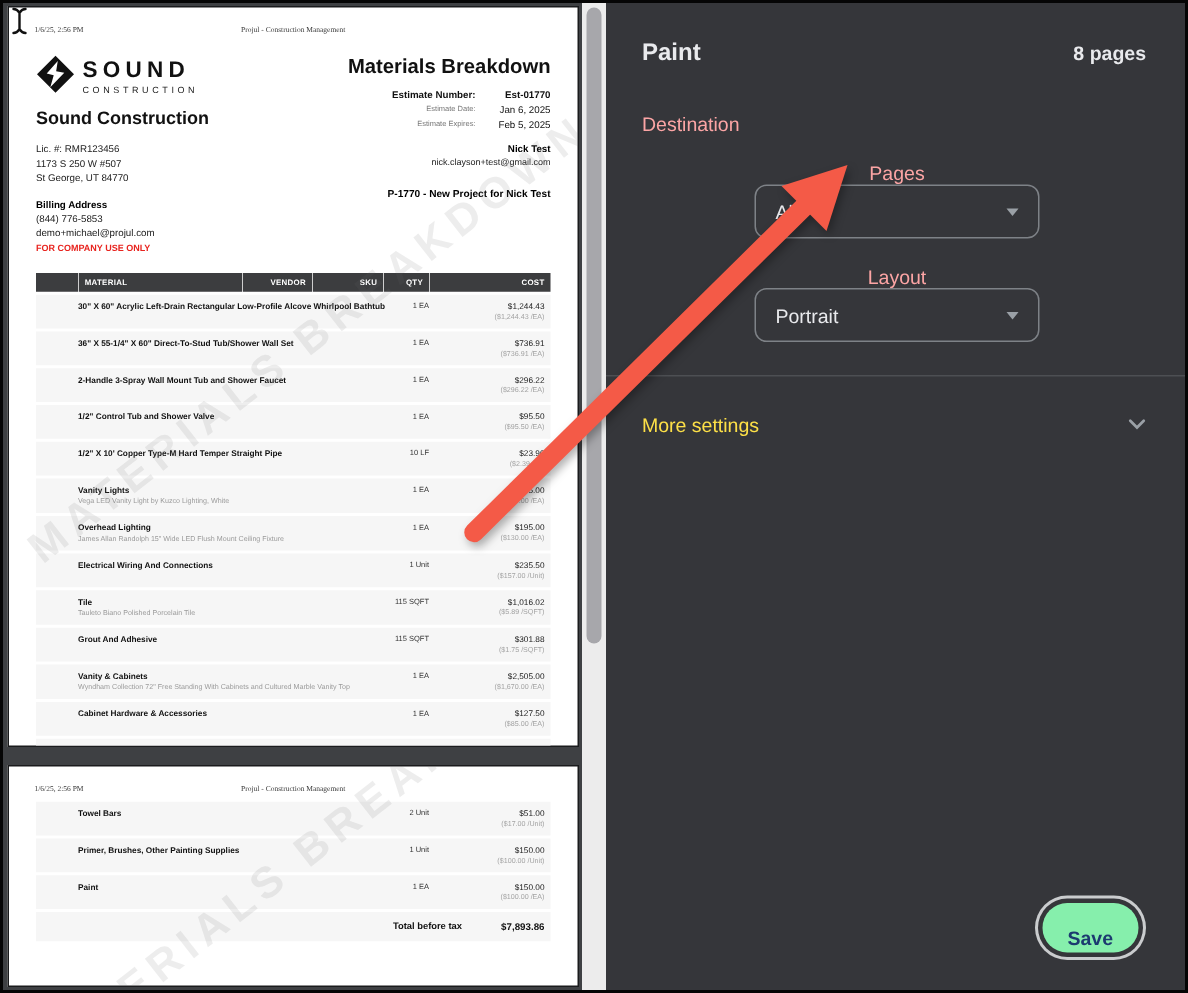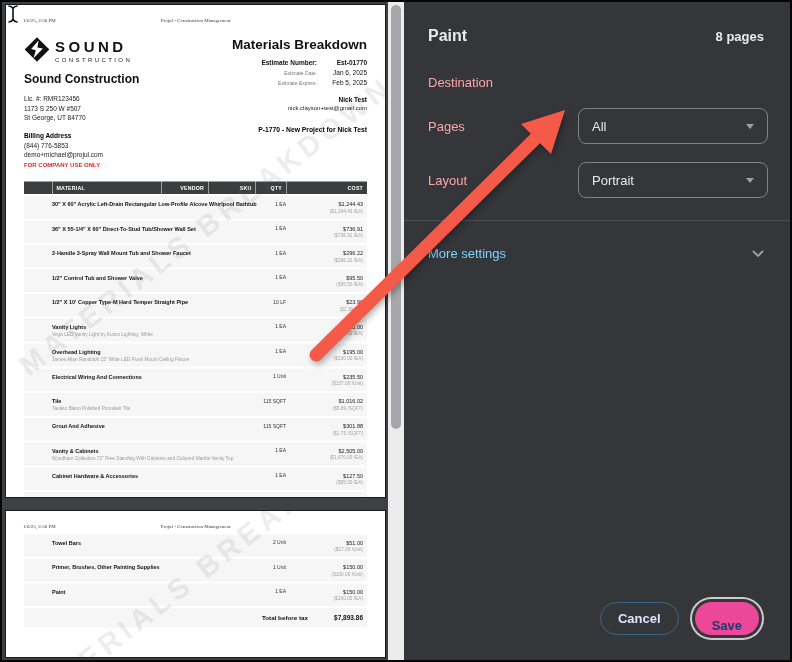--- a/index.html
+++ b/index.html
@@ -70,32 +70,32 @@
   .scrollbar { position:absolute; left:386px; top:0; width:16px; height:658px; background:#ececec; }
   .scroll-thumb { position:absolute; left:3px; top:3px; width:10px; height:424px; background:#a7a7ab; border-radius:5px; }
 
   
   .dialog { position:absolute; left:402px; top:0; width:386px; height:658px; background:#35363a; }
   .dlg-header { display:flex; justify-content:space-between; align-items:baseline; padding:25px 26px 0 24px; }
   .dlg-title { font-size:16px; font-weight:600; color:#e9eaed; }
   .dlg-pages { font-size:13px; font-weight:600; color:#e9eaed; }
   .dlg-row { display:flex; align-items:center; padding:0 22px 0 24px; }
   .dlg-row.first { margin-top:30px; }
-  .dlg-row.next { margin-top:18px; }
+  .dlg-row.next { margin-top:18px;flex-direction:column; }
   .dlg-label { flex:1; font-size:13px; color:#fca5a5; }
   .dlg-select { width:190px; height:36px; border:1px solid #7e8287; border-radius:8px; display:flex; align-items:center; padding:0 13px; gap:10px; cursor:pointer; background:transparent; }
   .dlg-select .val { font-size:13px; color:#e9eaed; }
   .caret { margin-left:auto; width:0; height:0; border-left:4.5px solid transparent; border-right:4.5px solid transparent; border-top:5px solid #9aa0a6; }
   .divider { height:1px; background:#4d4f53; margin-top:22px; }
   .more-row { display:flex; align-items:center; padding:23px 26px 0 24px; cursor:pointer; }
-  .more-label { flex:1; font-size:13px; color:#7dd3fc; }
+  .more-label { flex:1; font-size:13px; color:#fde047; }
   .dlg-actions { position:absolute; right:28px; bottom:25px; display:flex; align-items:center; gap:16px; }
   .btn { height:33px; border-radius:17px; font-size:13px; cursor:pointer; font-family:"Liberation Sans", sans-serif; }
   .btn-cancel { padding:0 17px; background:transparent; border:1.5px solid #38678c; color:#dfe5ff; font-weight:600; }
-  .btn-save { padding:16px 17px; background:#ec4899; border:none; color:#1c3a70; font-weight:700; box-shadow:0 0 0 3px #35363a, 0 0 0 5px #caccce; margin-right:3px; }
+  .btn-save { padding:16px 17px; background:#86efac; border:none; color:#1c3a70; font-weight:700; box-shadow:0 0 0 3px #35363a, 0 0 0 5px #caccce; margin-right:3px; }
 
   
   .arrow-overlay { position:absolute; left:0; top:0; width:788px; height:658px; pointer-events:none; z-index:50; filter:drop-shadow(2px 3px 3px rgba(0,0,0,0.3)); }
   .cursor-icon { position:absolute; left:4px; top:2px; z-index:60; pointer-events:none; }
 </style>
 </head>
 <body>
 
 <div id="app">
 
@@ -436,21 +436,20 @@
     <div class="more-row">
       <span class="more-label">More settings</span>
       <span>
         <svg width="12" height="8" viewBox="0 0 12 8">
           <path d="M1.5 1.5 L6 6 L10.5 1.5" stroke="#9aa0a6" stroke-width="1.8" fill="none" stroke-linecap="round"></path>
         </svg>
       </span>
     </div>
 
     <div class="dlg-actions">
-      <button class="btn btn-cancel">Cancel</button>
       <button class="btn btn-save">Save</button>
     </div>
   </div>
 
   <svg class="arrow-overlay" viewBox="0 0 788 658">
     <line x1="314" y1="353" x2="538" y2="132" stroke="#f45a47" stroke-width="13" stroke-linecap="round"></line>
     <polygon points="563,108 549,152 519,122" fill="#f45a47"></polygon>
   </svg>
 
   <span class="cursor-icon">

